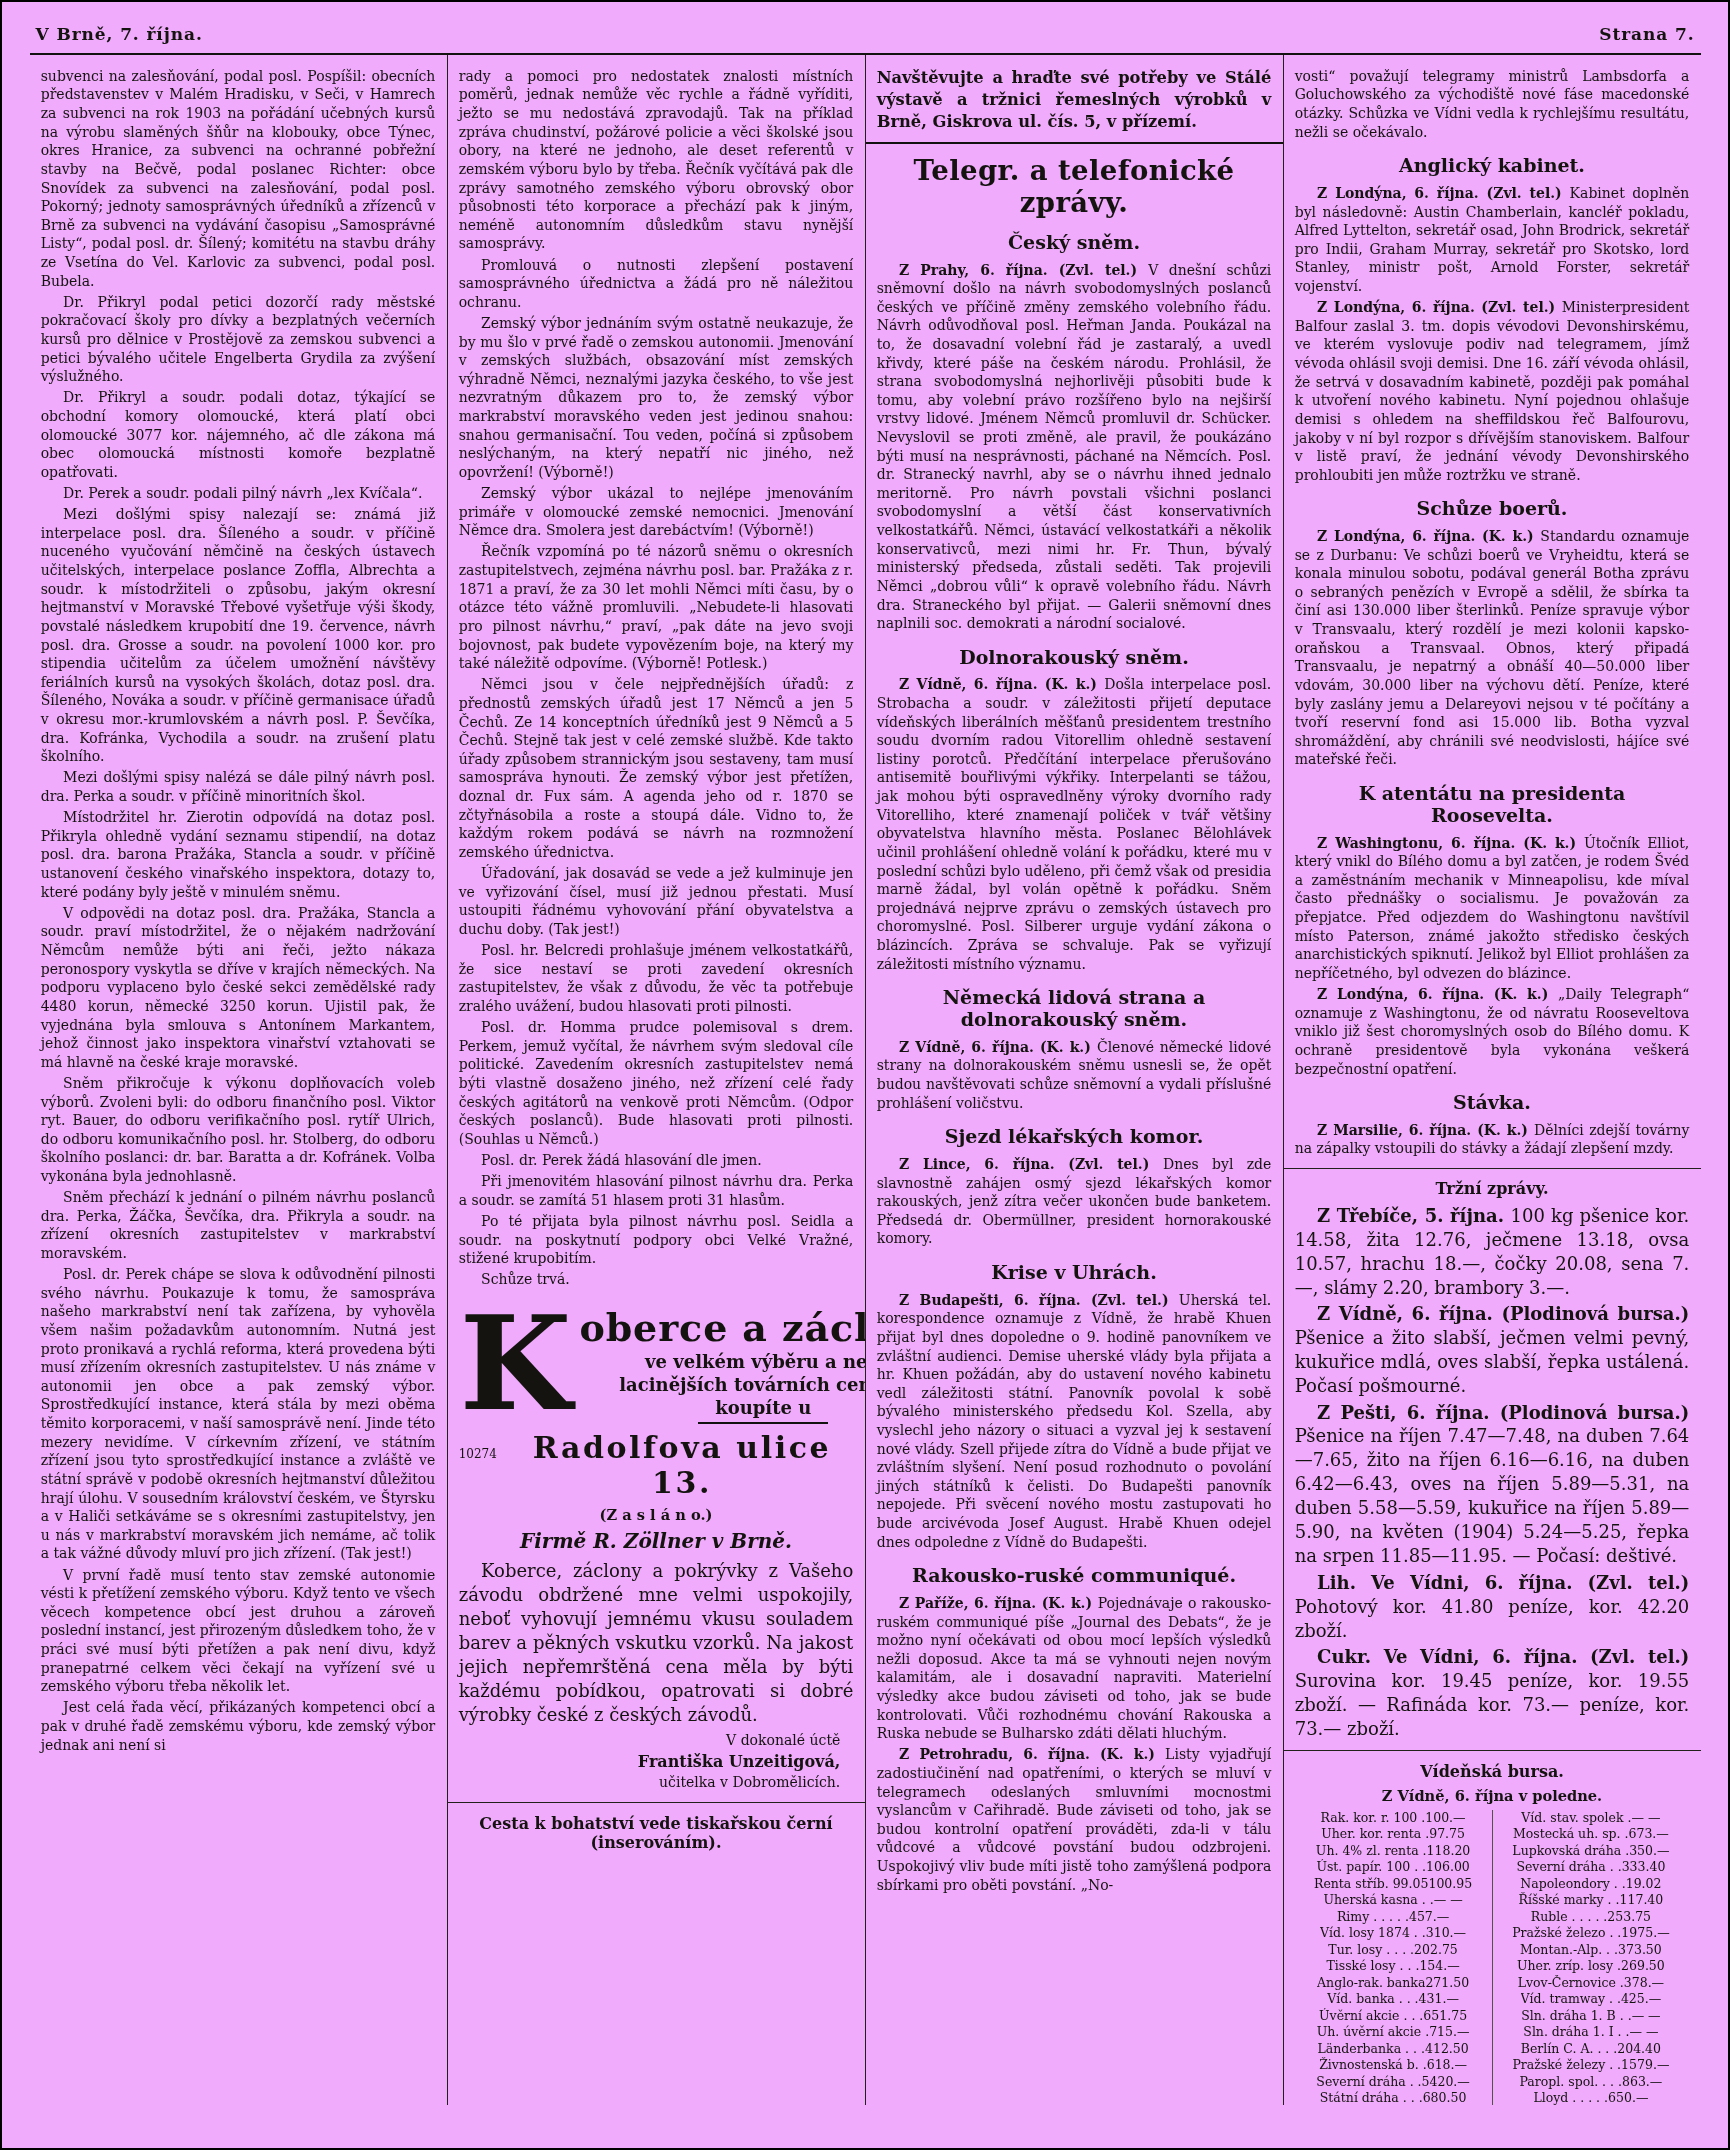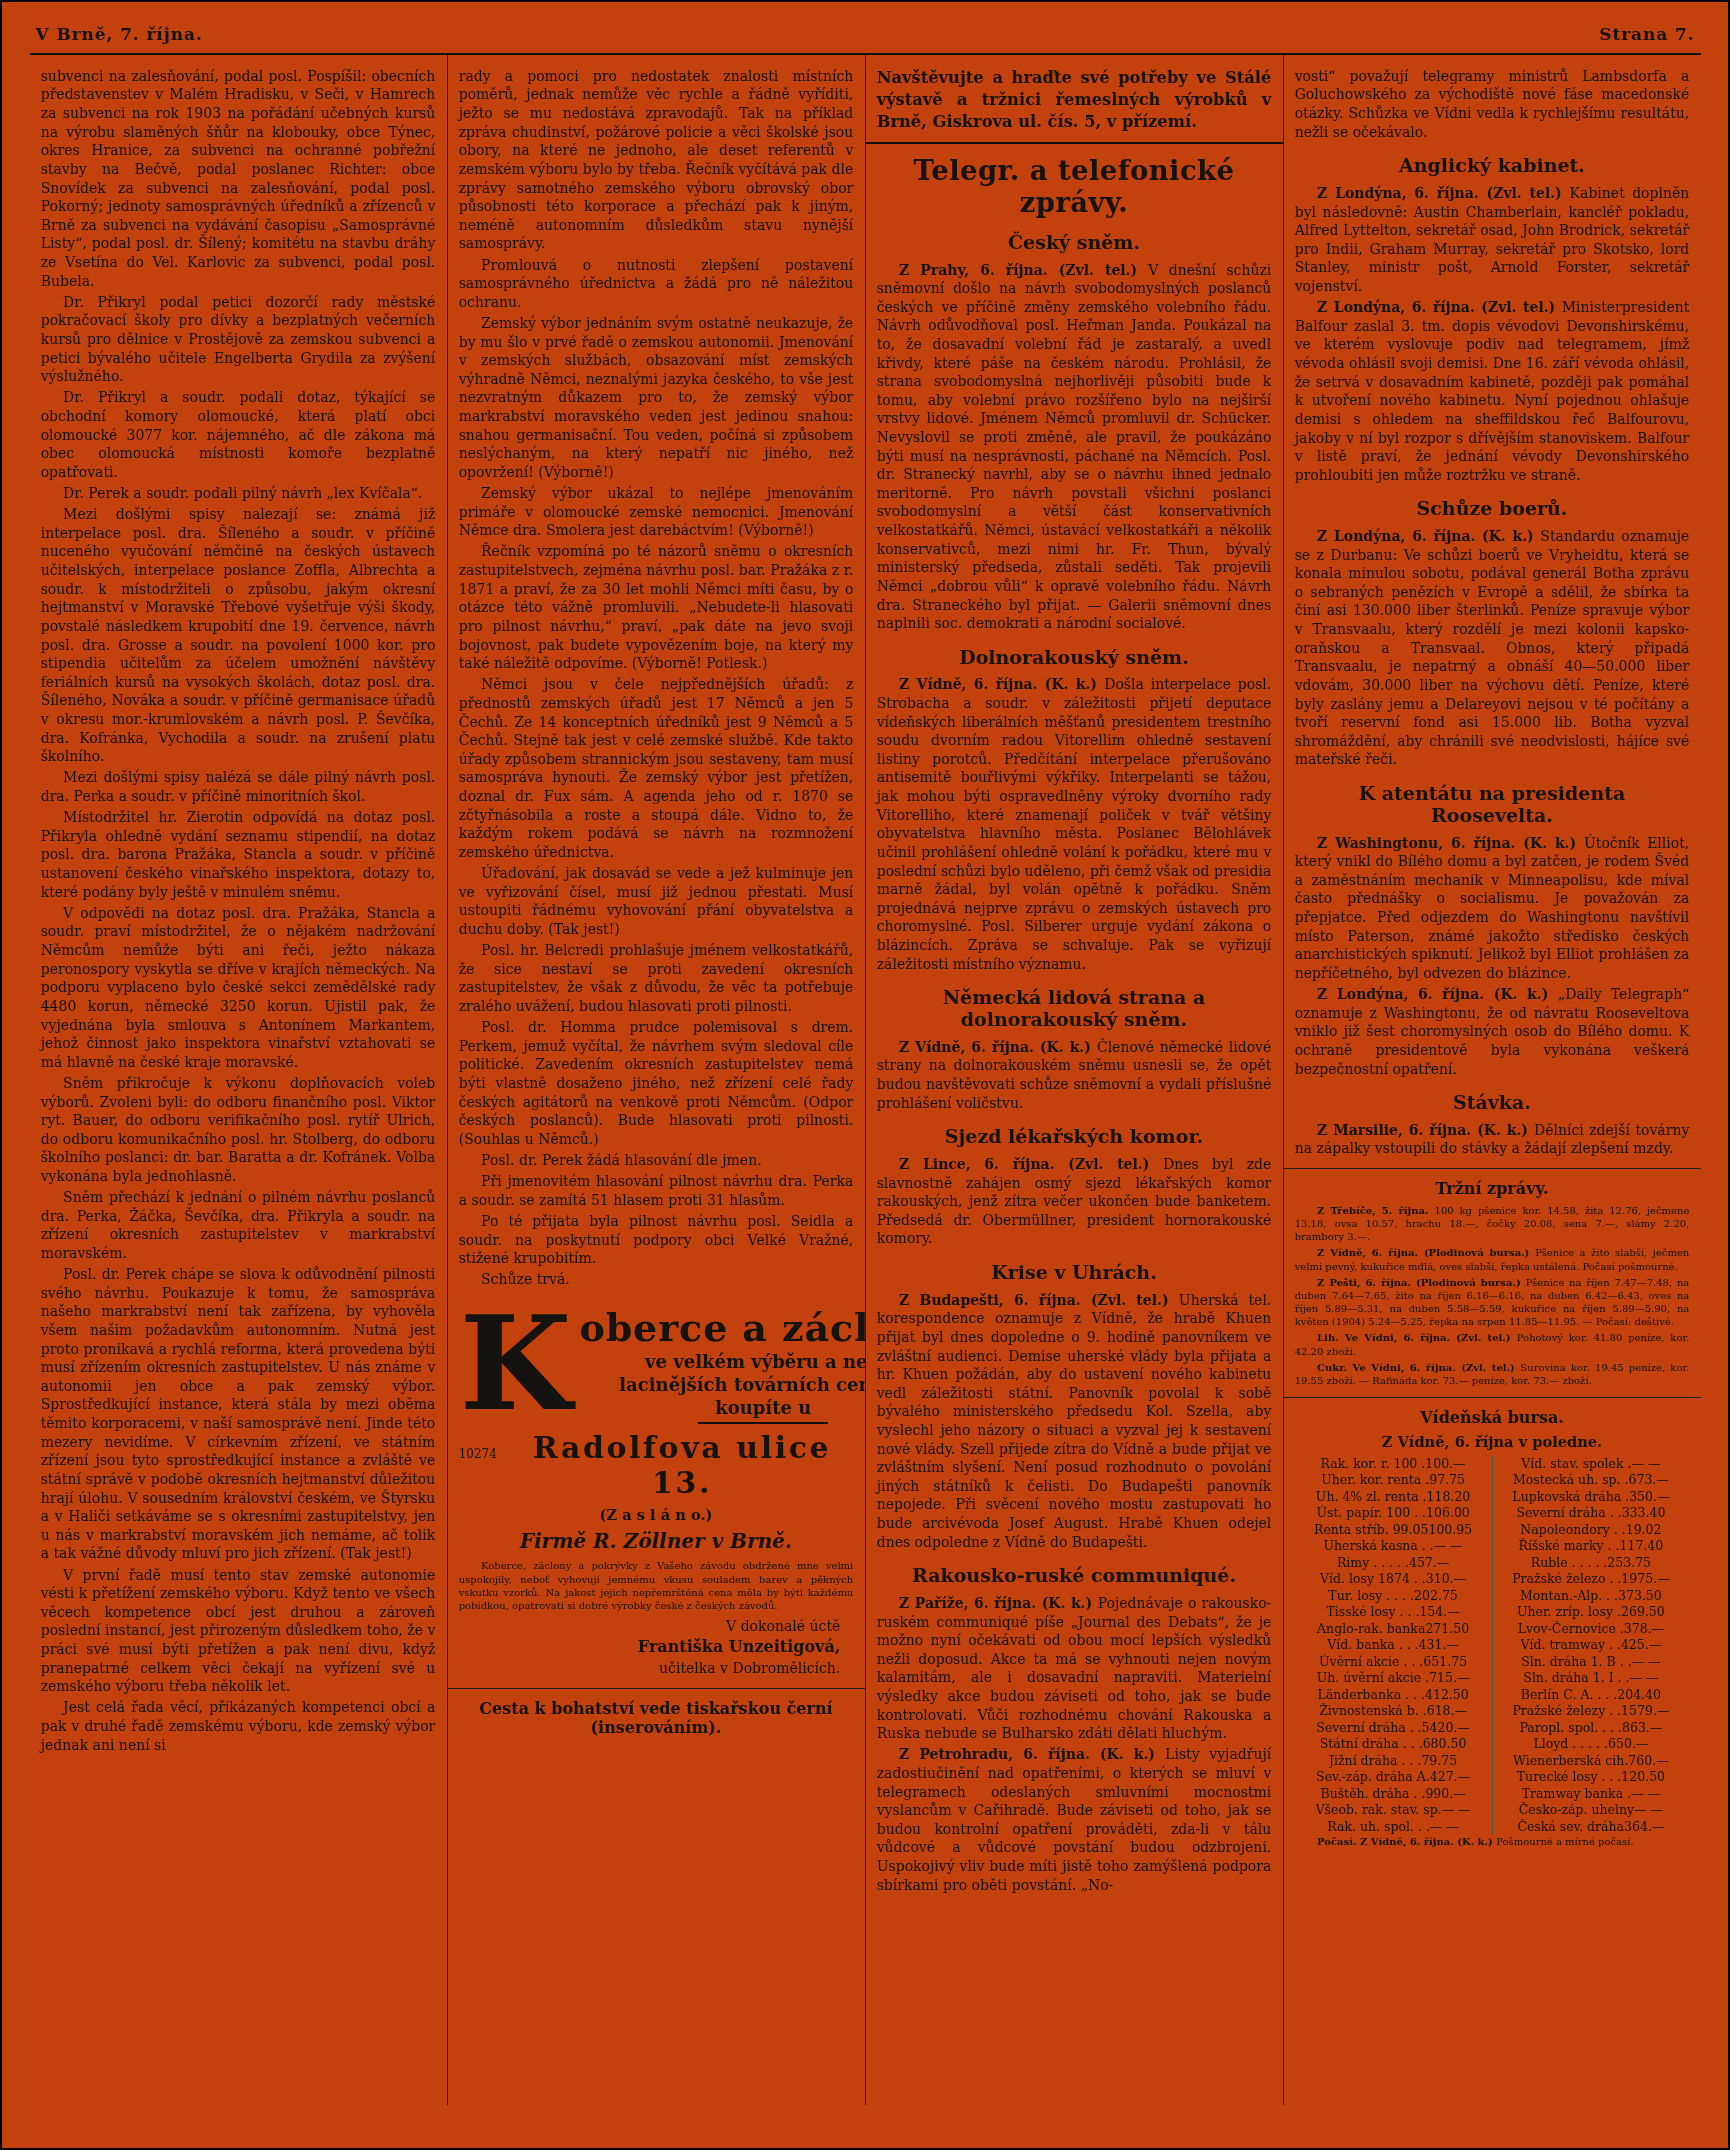--- a/index.html
+++ b/index.html
@@ -4,21 +4,21 @@
 <style>
   * { margin:0; padding:0; box-sizing:border-box; }
   html,body { width:1730px; height:2553px; overflow:hidden; }
   body {
     background:#d8d5cc;
     font-family:"DejaVu Serif","Liberation Serif",serif;
     color:#151310;
   }
   .page {
     position:absolute; inset:0;
-    background:#c2410c;
+    background:#f0abfc;
     border:2.2px solid #000;
     padding:14.6px 27.5px 21.5px 27.5px;
   }
   
   .masthead {
     display:flex; justify-content:space-between; align-items:baseline;
     padding:7.7px 6px 8.6px 6px;
     border-bottom:2.6px solid #141210;
   }
   .mast-side { font-size:17px; font-weight:bold; letter-spacing:0.9px; }
@@ -31,21 +31,21 @@
     overflow:hidden;
   }
   .col + .col { border-left:1.3px solid #23201c; }
   
   .para {
     font-size:14px; line-height:1.33;
     text-align:justify; text-indent:22.4px;
     margin-bottom:2.6px;
   }
   .para.noindent { text-indent:0; }
-  .para.small { font-size:10px; }
+  .para.small { font-size:18px; }
   .lead { font-weight:bold; }
   .h1 { font-size:27.5px; font-weight:bold; text-align:center; margin:8.6px 0 7.7px; letter-spacing:0.4px; }
   .h2 { font-size:19px; font-weight:bold; text-align:center; margin:13px 0 7.7px; }
   .h3 { font-size:16px; font-weight:bold; text-align:center; margin:10.3px 0 6px; }
   .centerline { text-align:center; font-size:14.6px; margin:6px 0; }
   .centerline.bold { font-weight:bold; }
   .centerline.italic { font-style:italic; }
   .centerline.big { font-size:20px; }
   .rule { border-top:1.3px solid #23201c; margin:9.5px -11.2px; }
   .rule.thick { border-top:2.2px solid #141210; }

